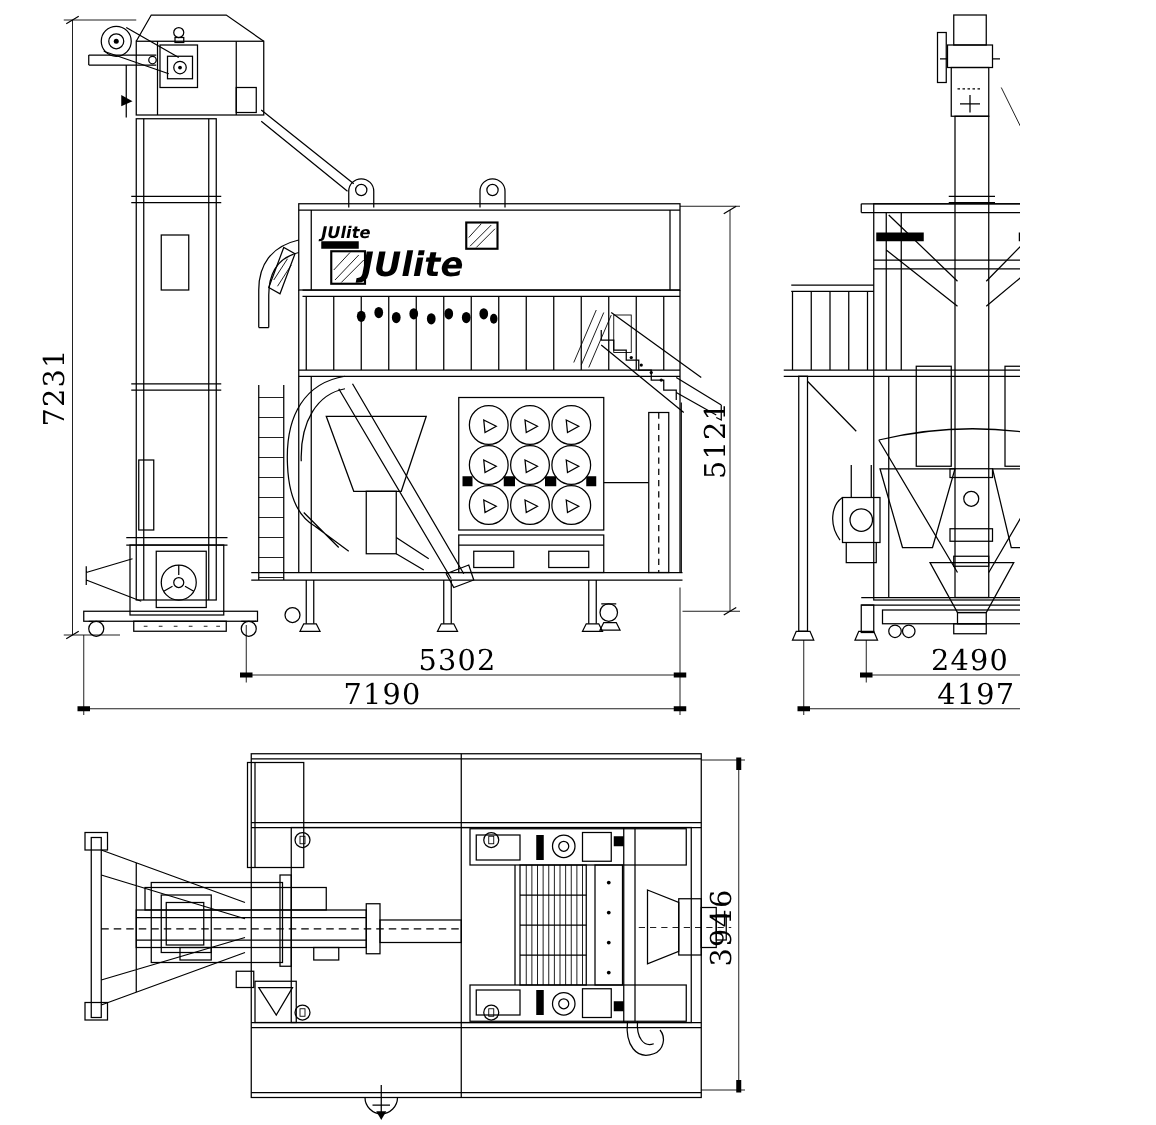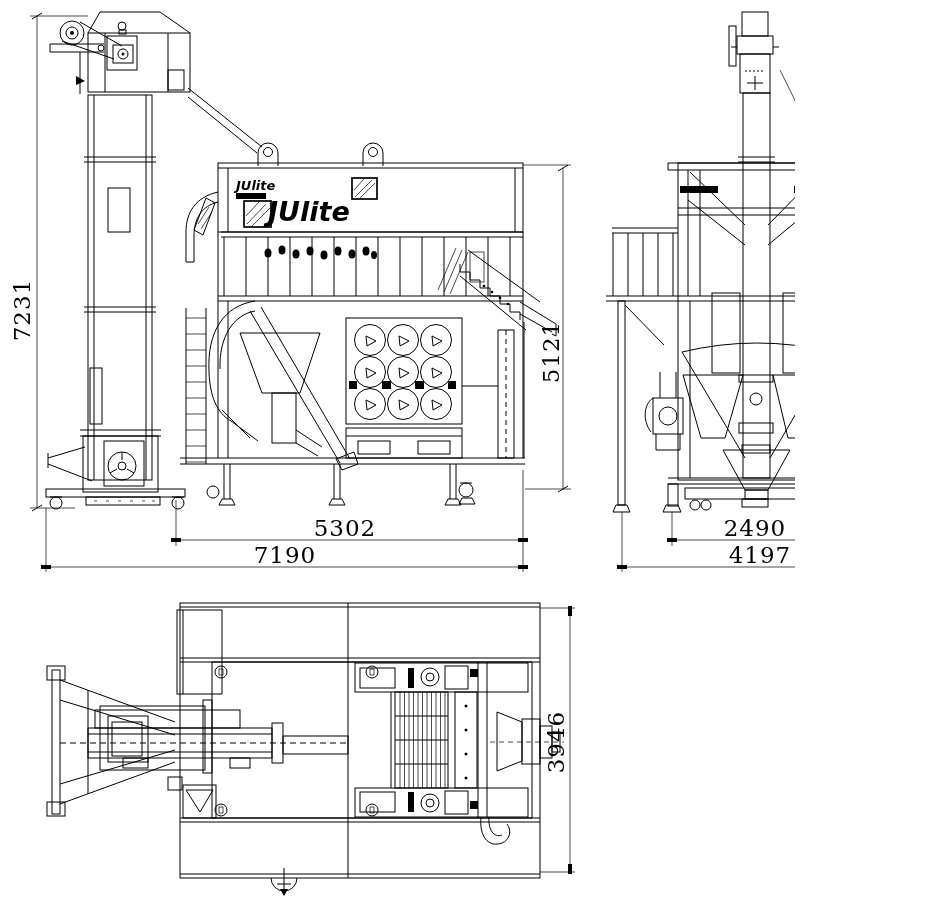--- a/index.html
+++ b/index.html
@@ -1,16 +1,16 @@
 <!DOCTYPE html>
 <html><head>
 <meta charset="utf-8">
 <style>
   html,body{margin:0;padding:0;background:#fff;}
-  .canvas{position:relative;width:795px;height:900px;background:#ffffff;overflow:hidden;}
+  .canvas{position:relative;width:795px;height:900px;background:#ffffff;overflow:hidden;padding-left:21px;}
   svg{display:block;}
   .ln{stroke:#000;stroke-width:1;fill:none;}
   .ln2{stroke:#000;stroke-width:1.7;fill:none;}
   .thin{stroke:#000;stroke-width:.7;fill:none;}
   .fill{fill:#000;stroke:none;}
   .dim{font-family:"DejaVu Serif",serif;font-size:23px;fill:#000;stroke:none;letter-spacing:1px;}
   .logo-big{font-family:"DejaVu Sans",sans-serif;font-style:italic;font-weight:bold;font-size:27px;fill:#000;stroke:none;}
   .logo-small{font-family:"DejaVu Sans",sans-serif;font-style:italic;font-weight:bold;font-size:13px;fill:#000;stroke:none;}
 </style>
 </head>

